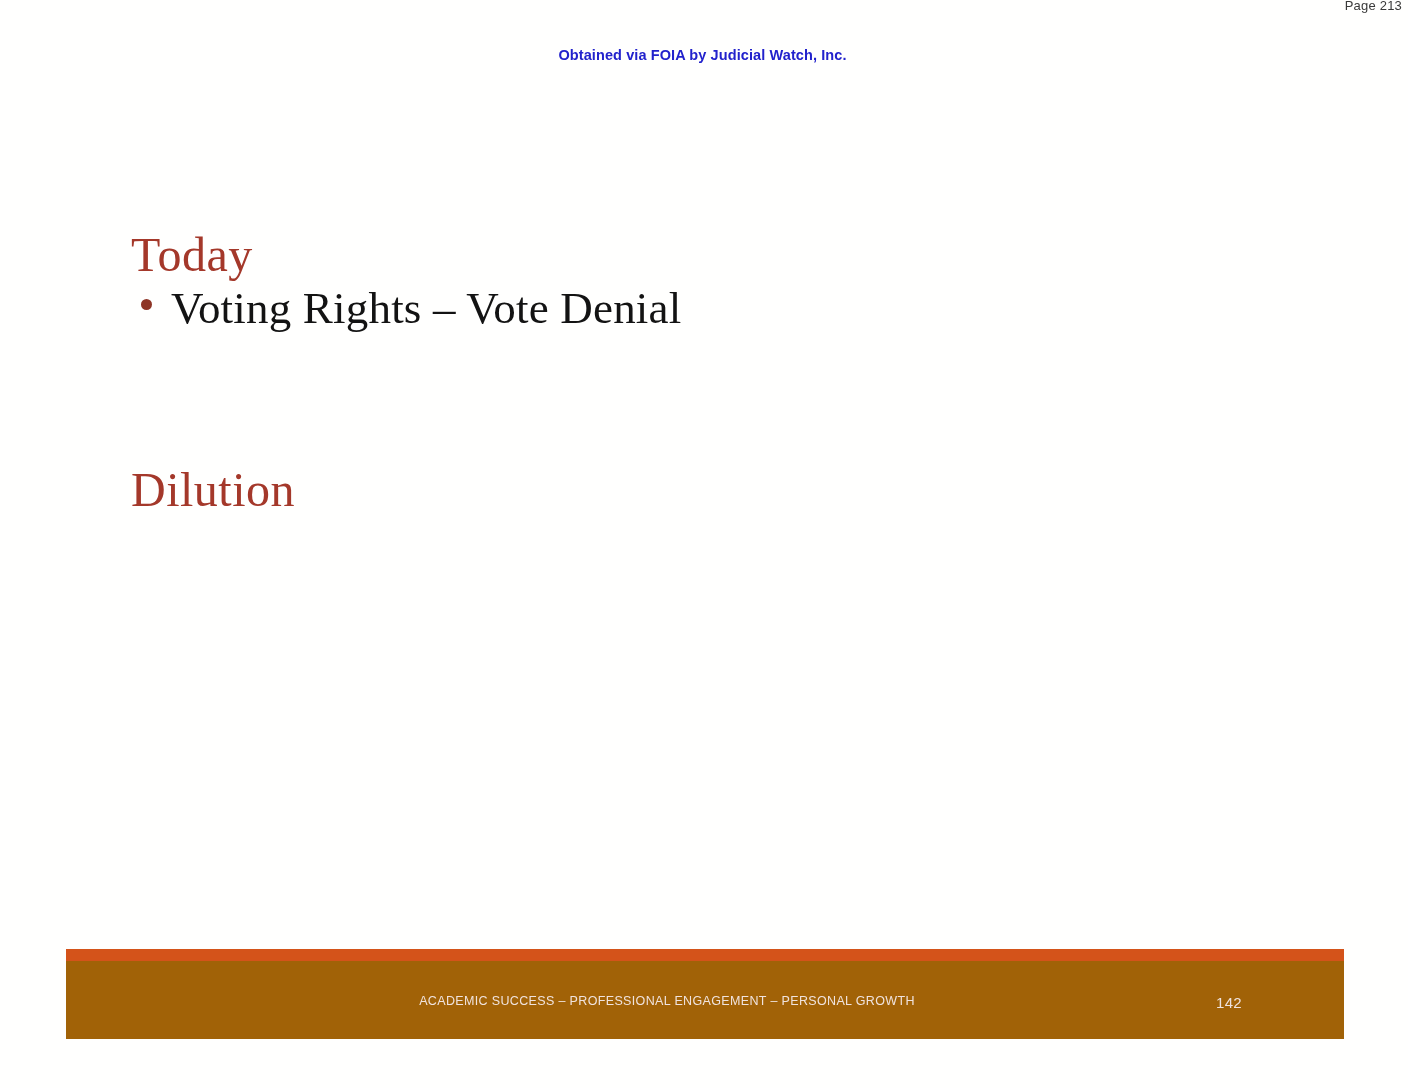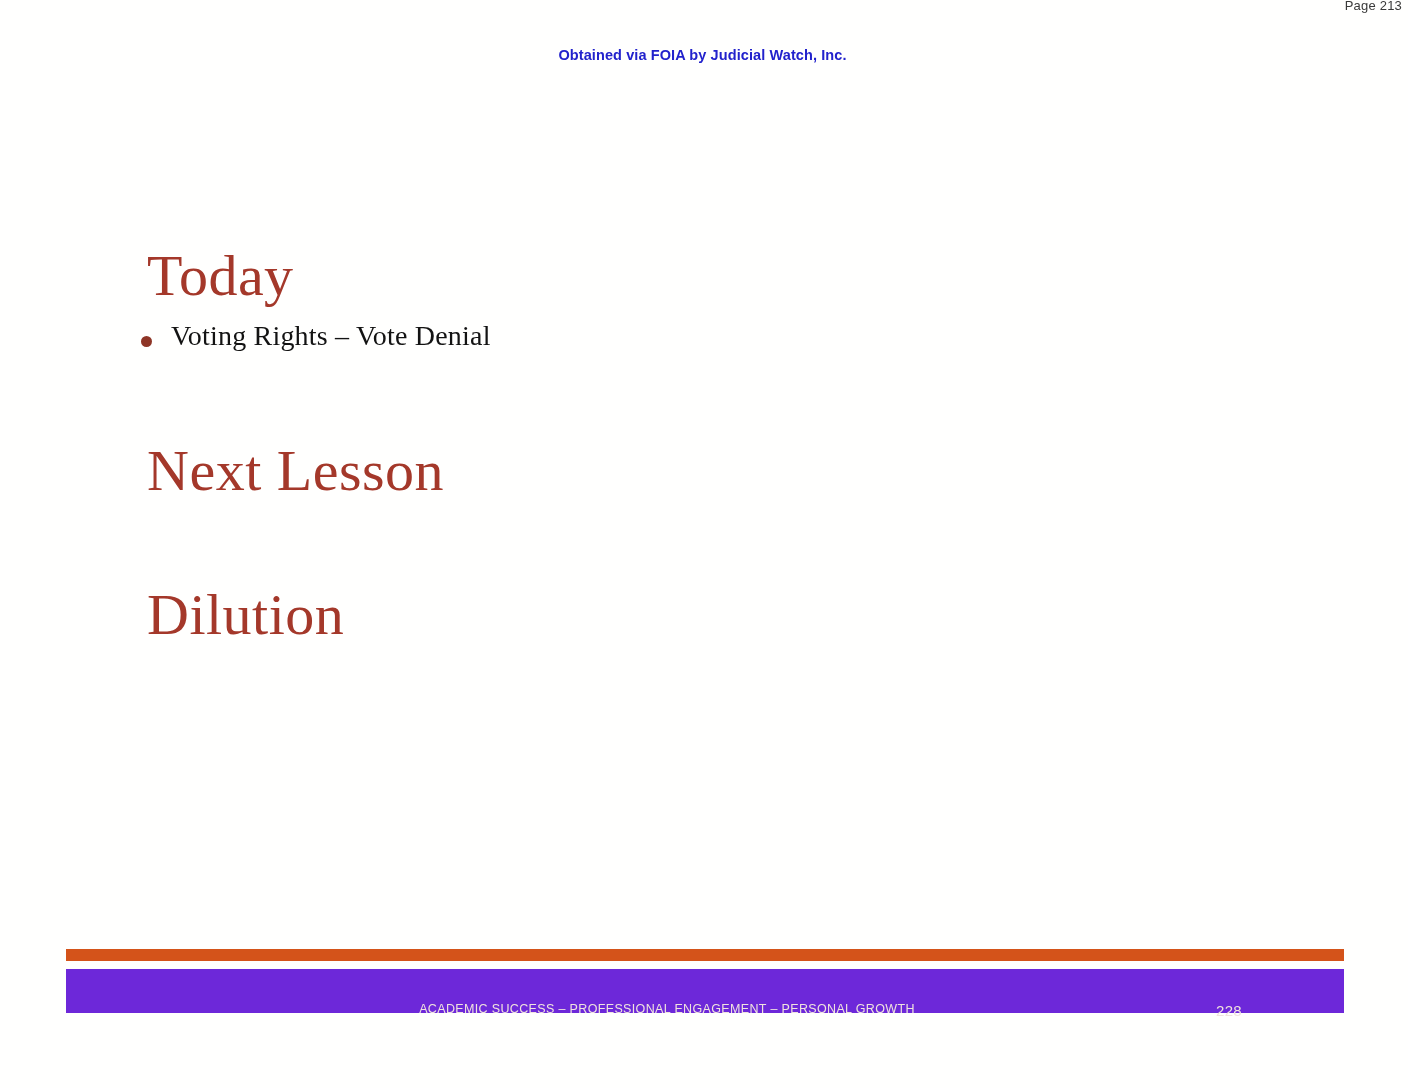--- a/index.html
+++ b/index.html
@@ -55,39 +55,39 @@
     left: 131px;
     top: 232px;
     width: 1130px;
   }
 
   .section { margin: 0; }
 
   .heading {
     color: #a4382a;
     font-family: "Liberation Serif", serif;
-    font-size: 58px;
+    font-size: 48px;
     line-height: 0.95;
     font-weight: 400;
     letter-spacing: 0.5px;
-    margin: 16px;
+    margin: 0;
     white-space: nowrap;
   }
 
   .bullet-list {
     list-style: none;
     margin: 4px 0 0 0;
     padding: 0;
   }
 
   .bullet-item {
     position: relative;
     padding-left: 40px;
     font-family: "Liberation Serif", serif;
-    font-size: 28px;
+    font-size: 45px;
     line-height: 1.18;
     color: #131313;
     letter-spacing: 0.2px;
     white-space: nowrap;
   }
 
   .bullet-dot {
     position: absolute;
     left: 10px;
     top: 17px;
@@ -105,25 +105,24 @@
     left: 66px;
     top: 949px;
     width: 1278px;
   }
   .footer-accent {
     height: 12px;
     background: #d4531a;
     width: 100%;
   }
   .footer-band {
-    height: 44px;
-    background: #6d28d9;
+    height: 78px;
+    background: #a16207;
     width: 100%;
     position: relative;
-    margin-top: 8px;
   }
   .footer-tagline {
     position: absolute;
     left: 0;
     right: 0;
     top: 33px;
     text-align: center;
     font-family: "Liberation Sans", sans-serif;
     font-size: 12.5px;
     letter-spacing: 0.35px;
@@ -162,32 +161,31 @@
         <li class="bullet-item">
           <span class="bullet-dot"></span>
           <span>Voting Rights – Vote Denial</span>
         </li>
       </ul>
     </div>
 
     <div class="gap-next"></div>
 
     <div class="section">
-      <h1 class="heading">Next Lesson</h1>
     </div>
 
     <div class="gap-reminder"></div>
 
     <div class="section">
       <h1 class="heading">Dilution</h1>
     </div>
 
   </div>
 
   <div class="footer">
     <div class="footer-accent"></div>
     <div class="footer-band">
       <div class="footer-tagline">ACADEMIC SUCCESS – PROFESSIONAL ENGAGEMENT – PERSONAL GROWTH</div>
-      <div class="footer-pagenum">228</div>
+      <div class="footer-pagenum">142</div>
     </div>
   </div>
 
 </div>
 
 </body></html>

